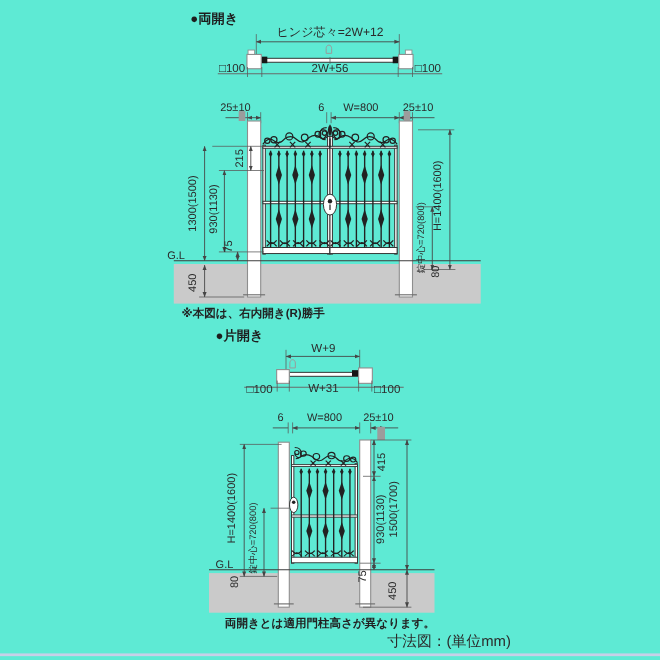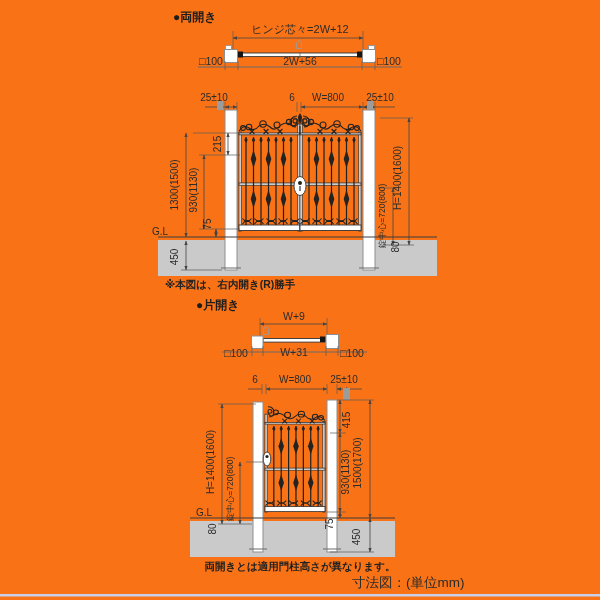--- a/index.html
+++ b/index.html
@@ -1,16 +1,16 @@
 <!DOCTYPE html>
 <html><head>
 <meta charset="utf-8">
 <style>
   html,body{margin:0;padding:0;background:#fff;}
-  #stage{position:relative;width:600px;height:600px;background:#f97316;overflow:hidden;
+  #stage{position:relative;width:600px;height:600px;background:#5eead4;overflow:hidden;
          font-family:"Liberation Sans","DejaVu Sans",sans-serif;}
   svg text{font-family:"Liberation Sans","DejaVu Sans",sans-serif;fill:#2b2b2b;}
   .t10{font-size:10px;} .t105{font-size:10.5px;} .t11{font-size:11px;}
   .t85{font-size:8.5px;} .t135{font-size:13.5px;}
   .lbl{font-size:12px;font-weight:bold;fill:#1d1d1d;}
   .note{font-size:10.5px;font-weight:bold;fill:#222;}
   .mid{text-anchor:middle;}
   .dim{stroke:#454545;stroke-width:.8;fill:none;}
   .ext{stroke:#5a5a5a;stroke-width:.7;fill:none;}
   .base{stroke:#6a6a6a;stroke-width:1;fill:none;}

